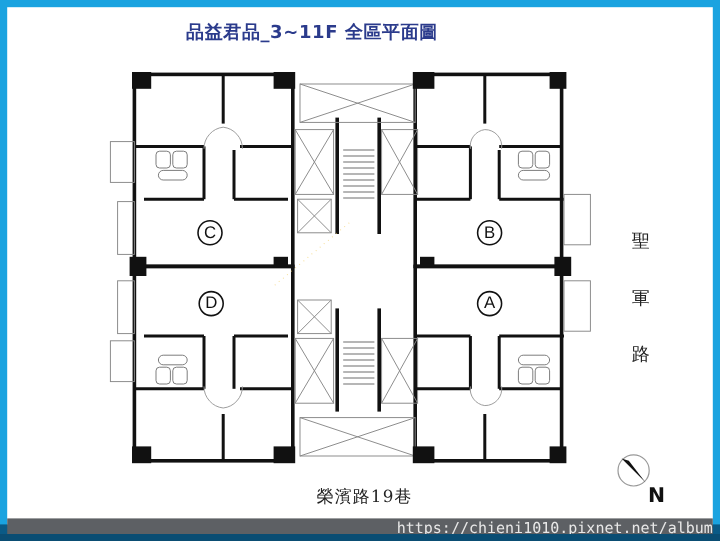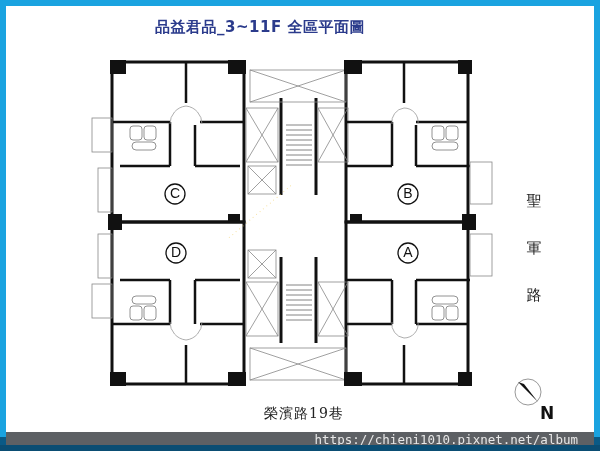--- a/index.html
+++ b/index.html
@@ -1,20 +1,20 @@
 <!DOCTYPE html>
 <html><head>
 <meta charset="utf-8">
 <style>
   html,body{margin:0;padding:0;}
   body{width:600px;height:451px;overflow:hidden;background:#0a5a86;position:relative;font-family:"DejaVu Sans",sans-serif;}
   .frame{position:absolute;left:0;top:0;width:600px;height:437px;background:#1aa3e0;}
   .canvas{position:absolute;left:6px;top:6px;width:588px;height:431px;background:#fff;overflow:hidden;}
   .title{position:absolute;left:0;top:18px;width:520px;text-align:center;color:#2b3b8c;font-size:15px;font-weight:bold;letter-spacing:0.5px;}
-  .urlbar{position:absolute;left:6px;top:432px;width:588px;height:19px;background:#5d6064;color:#e8e8e8;font-family:"DejaVu Sans Mono",monospace;font-size:12.5px;line-height:16px;text-align:right;padding-right:16px;box-sizing:border-box;}
+  .urlbar{position:absolute;left:6px;top:432px;width:588px;height:19px;background:#5d6064;color:#e8e8e8;font-family:"DejaVu Sans Mono",monospace;font-size:12.5px;line-height:16px;text-align:right;padding-right:0;box-sizing:border-box;}
   .bottomband{position:absolute;left:0;top:445px;width:600px;height:6px;background:#0a4d73;}
   .road-right{position:absolute;left:524px;top:178px;width:20px;font-family:"DejaVu Serif",serif;font-size:15px;color:#222;text-align:center;line-height:47px;}
   .road-bottom{position:absolute;left:240px;top:405px;font-family:"DejaVu Serif",serif;font-size:14px;color:#222;letter-spacing:1px;margin-left:24px;}
   .north{position:absolute;left:540px;top:403px;font-size:17px;font-weight:bold;color:#111;}
   svg.plan{position:absolute;left:0;top:0;}
 </style>
 </head>
 <body>
 
 <div class="frame"></div>

